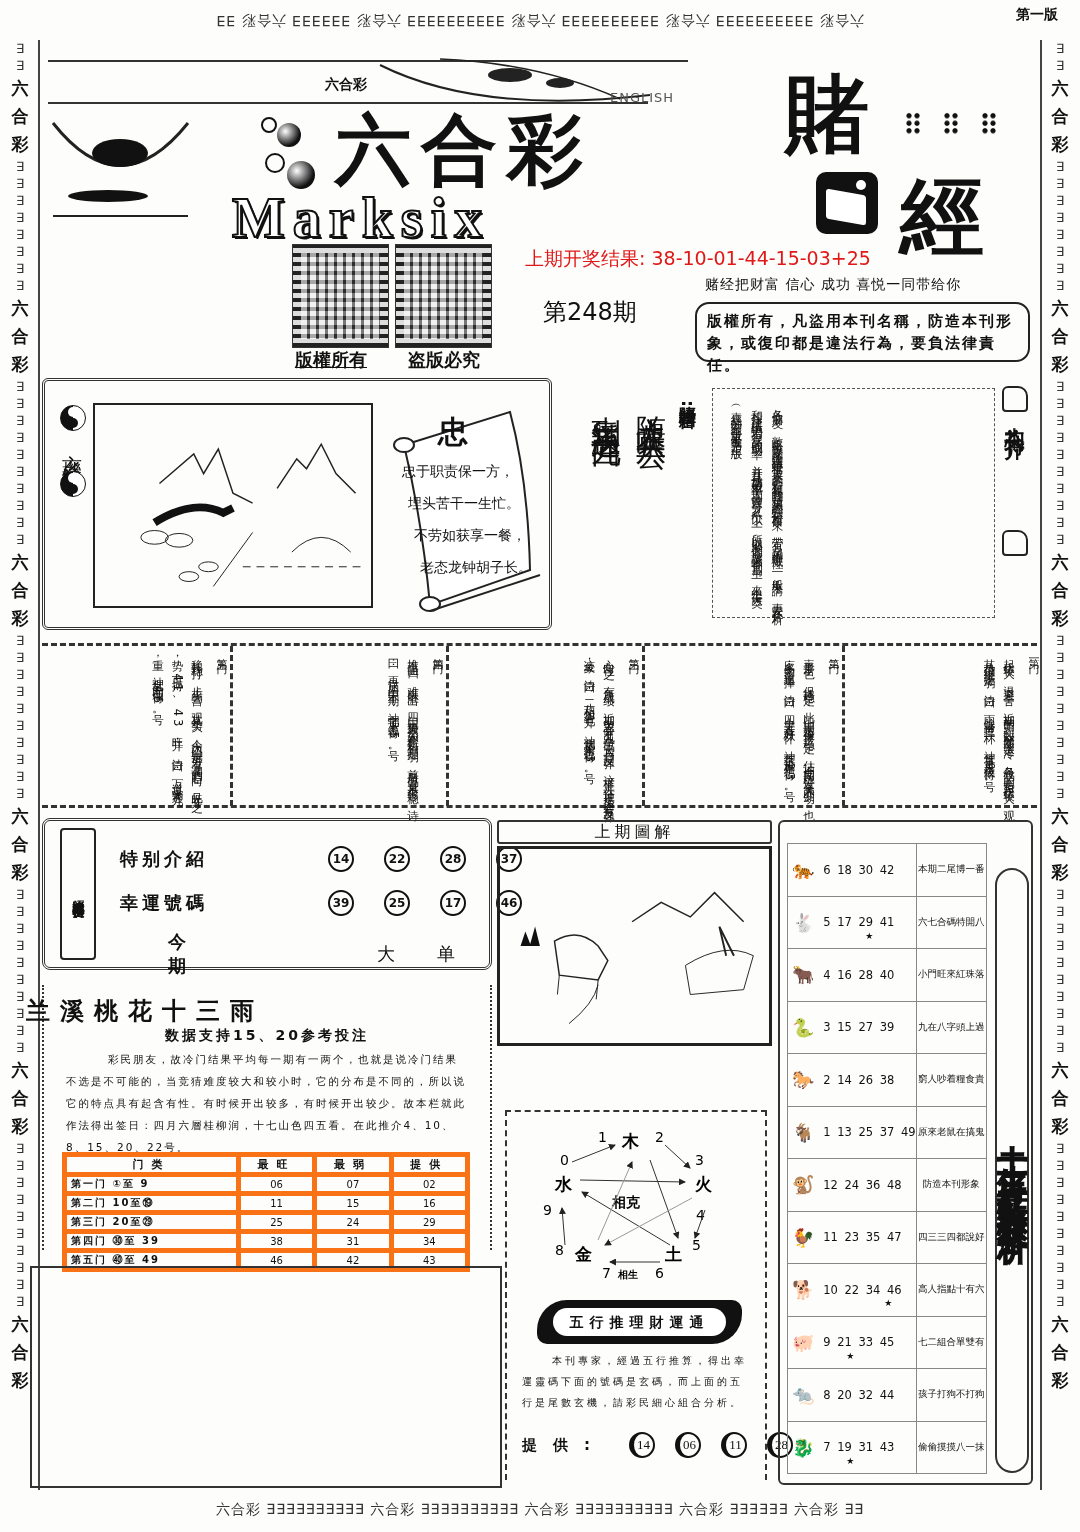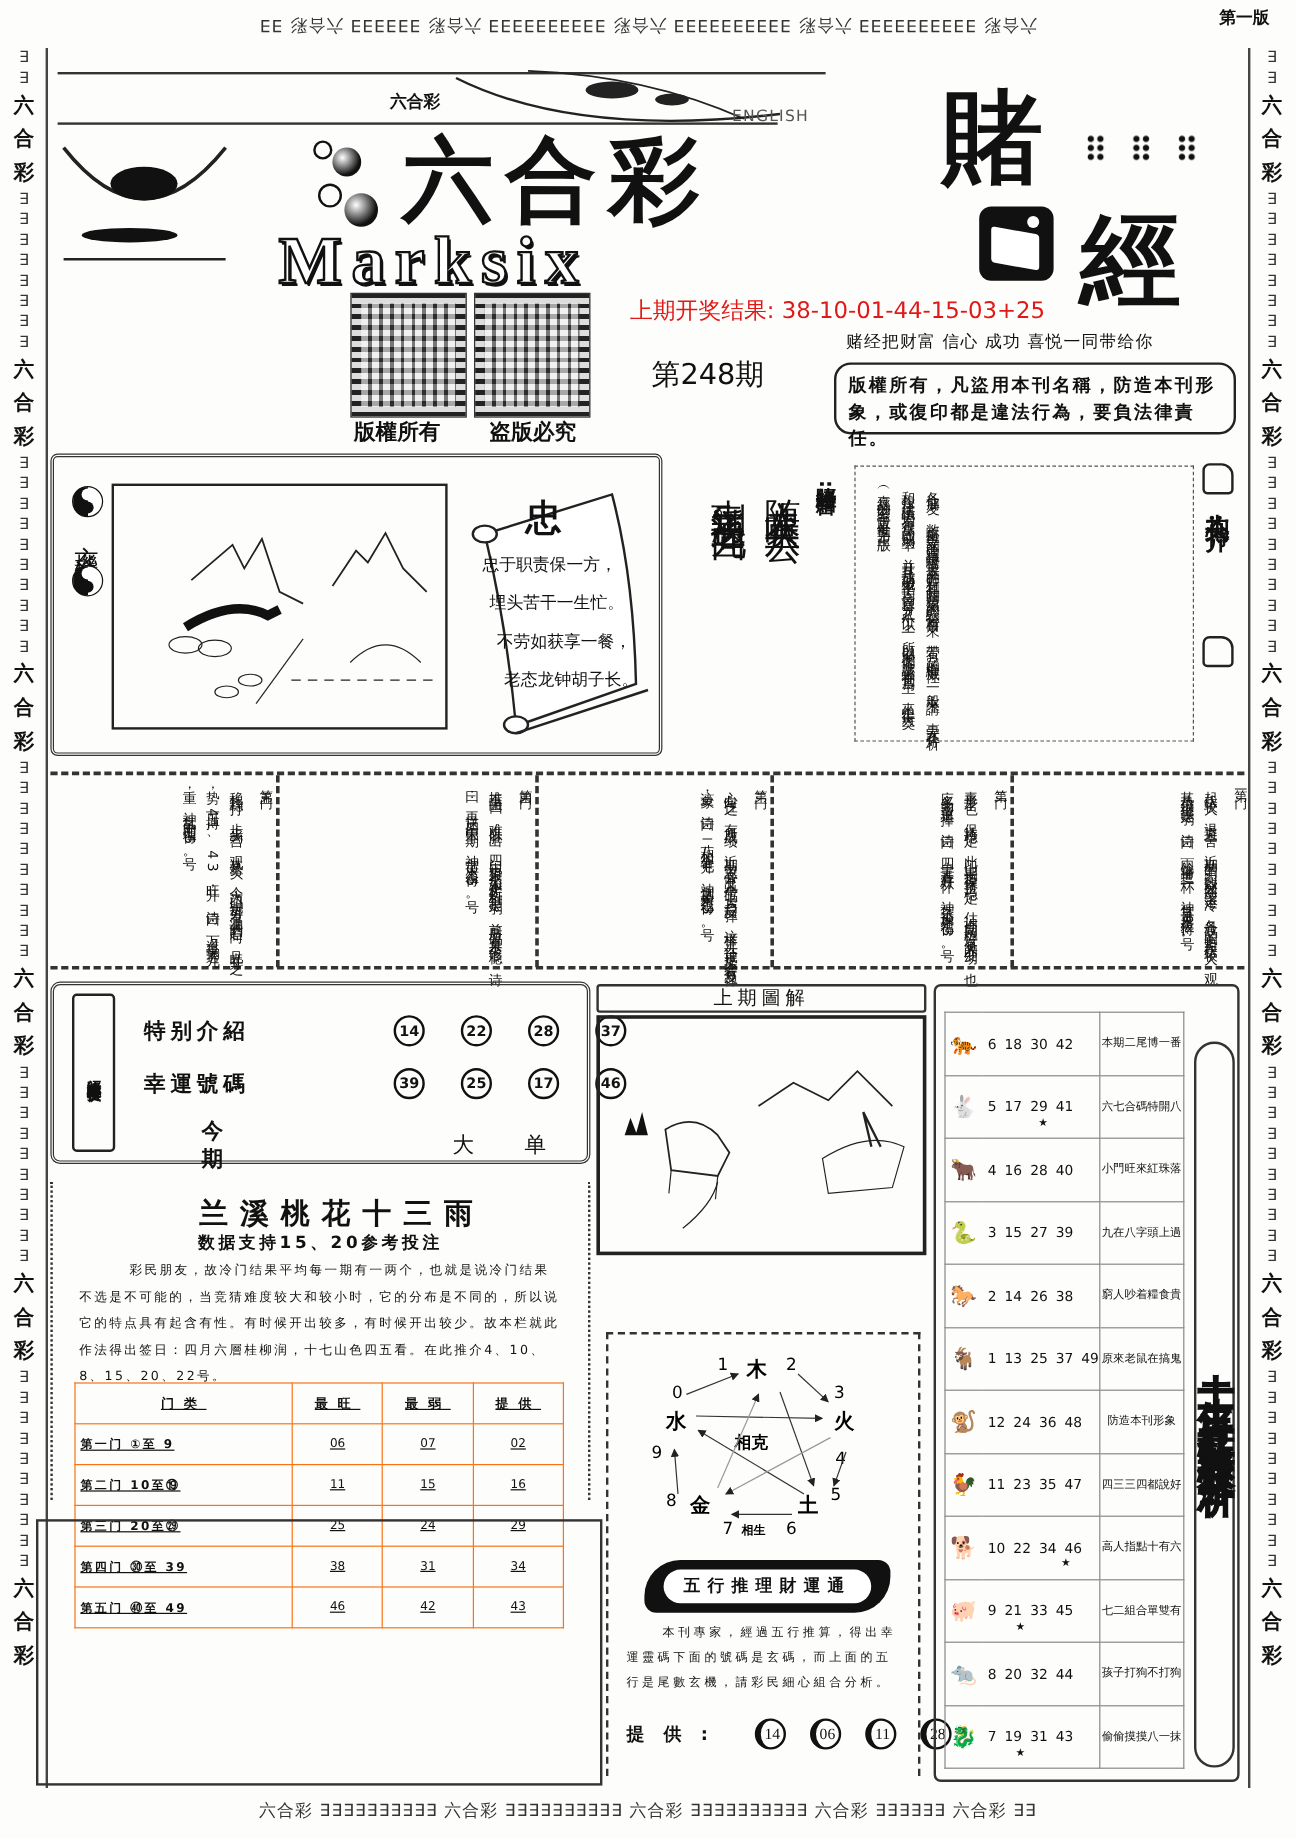--- a/index.html
+++ b/index.html
@@ -25,21 +25,21 @@
   .hdr-swoosh { position: absolute; left: 320px; top: 55px; width: 330px; height: 52px; }
   .hdr-rule { position: absolute; left: 48px; top: 102px; width: 600px; border-top: 2px solid #333; }
   .bowl { position: absolute; left: 48px; top: 118px; width: 145px; height: 100px; }
   .logo-balls { position: absolute; left: 255px; top: 115px; width: 70px; height: 80px; }
   .logo-cn { position: absolute; left: 335px; top: 100px; font-size: 76px; font-weight: bold; letter-spacing: 10px; font-family: "DejaVu Serif", serif; }
   .logo-en { position: absolute; left: 232px; top: 186px; font-size: 56px; font-family: "Liberation Serif", serif; font-weight: bold; letter-spacing: 8px; color: #fff; -webkit-text-stroke: 2px #111; text-shadow: 2px 2px 0 #111; }
   .thumbs { position: absolute; left: 292px; top: 244px; width: 200px; height: 104px; display: flex; gap: 6px; }
   .thumb { flex: 1; background: repeating-linear-gradient(0deg,#222 0 4px,#ddd 4px 9px), #bbb; border: 1px solid #333; position: relative; }
   .thumb::after { content: ""; position: absolute; inset: 8px; background: repeating-linear-gradient(90deg,#fff 0 6px,#333 6px 9px); opacity: .6; }
   .thumb-cap { position: absolute; top: 348px; font-size: 18px; font-weight: bold; }
-  .cap1 { left: 295px; } .cap2 { left: 408px; }
+  .cap1 { left: 295px; text-decoration: underline; } .cap2 { left: 408px; }
 
   .dujing1 { position: absolute; left: 785px; top: 58px; font-size: 84px; font-weight: bold; font-family: "DejaVu Serif", serif; }
   .dujing2 { position: absolute; left: 900px; top: 160px; font-size: 84px; font-weight: bold; font-family: "DejaVu Serif", serif; }
   .dice-dots { position: absolute; left: 905px; top: 112px; display: flex; gap: 22px; }
   .dot6 { width: 16px; height: 22px; background: radial-gradient(circle,#111 2.2px,transparent 3px) 0 0/8px 7.5px; }
   .book-icon { position: absolute; left: 816px; top: 172px; width: 62px; height: 62px; background: #111; border-radius: 10px; }
   .book-icon::before { content: ""; position: absolute; left: 10px; top: 20px; width: 40px; height: 30px; background: #fff; transform: skewY(10deg); border-radius: 3px; }
   .book-icon::after { content: ""; position: absolute; left: 40px; top: 8px; width: 10px; height: 10px; background: #fff; border-radius: 50%; }
 
   .last-result { position: absolute; left: 525px; top: 246px; font-size: 19px; color: #e01818; white-space: nowrap; }
@@ -82,25 +82,25 @@
   .sp-row { position: absolute; left: 120px; display: flex; align-items: center; }
   .sp-label { width: 110px; font-size: 18px; font-weight: bold; font-family: "DejaVu Serif", serif; letter-spacing: 4px; }
   .sp-nums { display: flex; gap: 30px; margin-left: 98px; }
   .ball { width: 26px; height: 26px; border: 2px solid #111; border-radius: 50%; font-size: 12px; font-weight: bold; display: flex; align-items: center; justify-content: center; }
   .sp-r1 { top: 846px; } .sp-r2 { top: 890px; } .sp-r3 { top: 930px; }
   .sp-r3 .sp-label { width: 100px; letter-spacing: 60px; margin-left: 48px; }
   .sp-r3 .val { font-size: 18px; margin-left: 88px; width: 60px; text-align: center; }
 
   
   .lanxi { position: absolute; left: 42px; top: 985px; width: 450px; height: 265px; border-left: 2px dotted #333; border-right: 2px dotted #333; }
-  .lanxi-title { position: absolute; left: 60px; width: 450px; top: 995px; text-align: center; font-size: 24px; font-weight: bold; letter-spacing: 10px; }
+  .lanxi-title { position: absolute; left: 26px; width: 450px; top: 995px; font-size: 24px; font-weight: bold; letter-spacing: 10px; }
   .lanxi-sub { position: absolute; left: 42px; width: 450px; top: 1027px; text-align: center; font-size: 14px; font-weight: bold; letter-spacing: 3px; }
   .lanxi-body { position: absolute; left: 66px; top: 1048px; width: 404px; font-size: 10.5px; line-height: 22px; letter-spacing: 2px; text-indent: 4em; }
   table.doors { position: absolute; left: 62px; top: 1152px; width: 408px; border-collapse: collapse; font-size: 10px; }
-  table.doors th, table.doors td { border: 1px solid #f97316; height: 34px; text-align: center; text-decoration: underline; }
+  table.doors th, table.doors td { border: 5px solid #f97316; height: 16px; text-align: center; }
   table.doors th { font-weight: bold; letter-spacing: 8px; font-size: 11px; }
   table.doors td:first-child { text-align: left; padding-left: 4px; font-weight: bold; letter-spacing: 2px; }
 
   .blank-box { position: absolute; left: 30px; top: 1266px; width: 472px; height: 222px; border: 2px solid #333; }
 
   
   .lastpic-head { position: absolute; left: 497px; top: 820px; width: 275px; height: 24px; border: 2px solid #333; border-radius: 3px; text-align: center; font-size: 16px; letter-spacing: 4px; line-height: 20px; font-family: "DejaVu Serif", serif; }
   .lastpic { position: absolute; left: 497px; top: 846px; width: 275px; height: 200px; border: 3px solid #222; }
 
   

